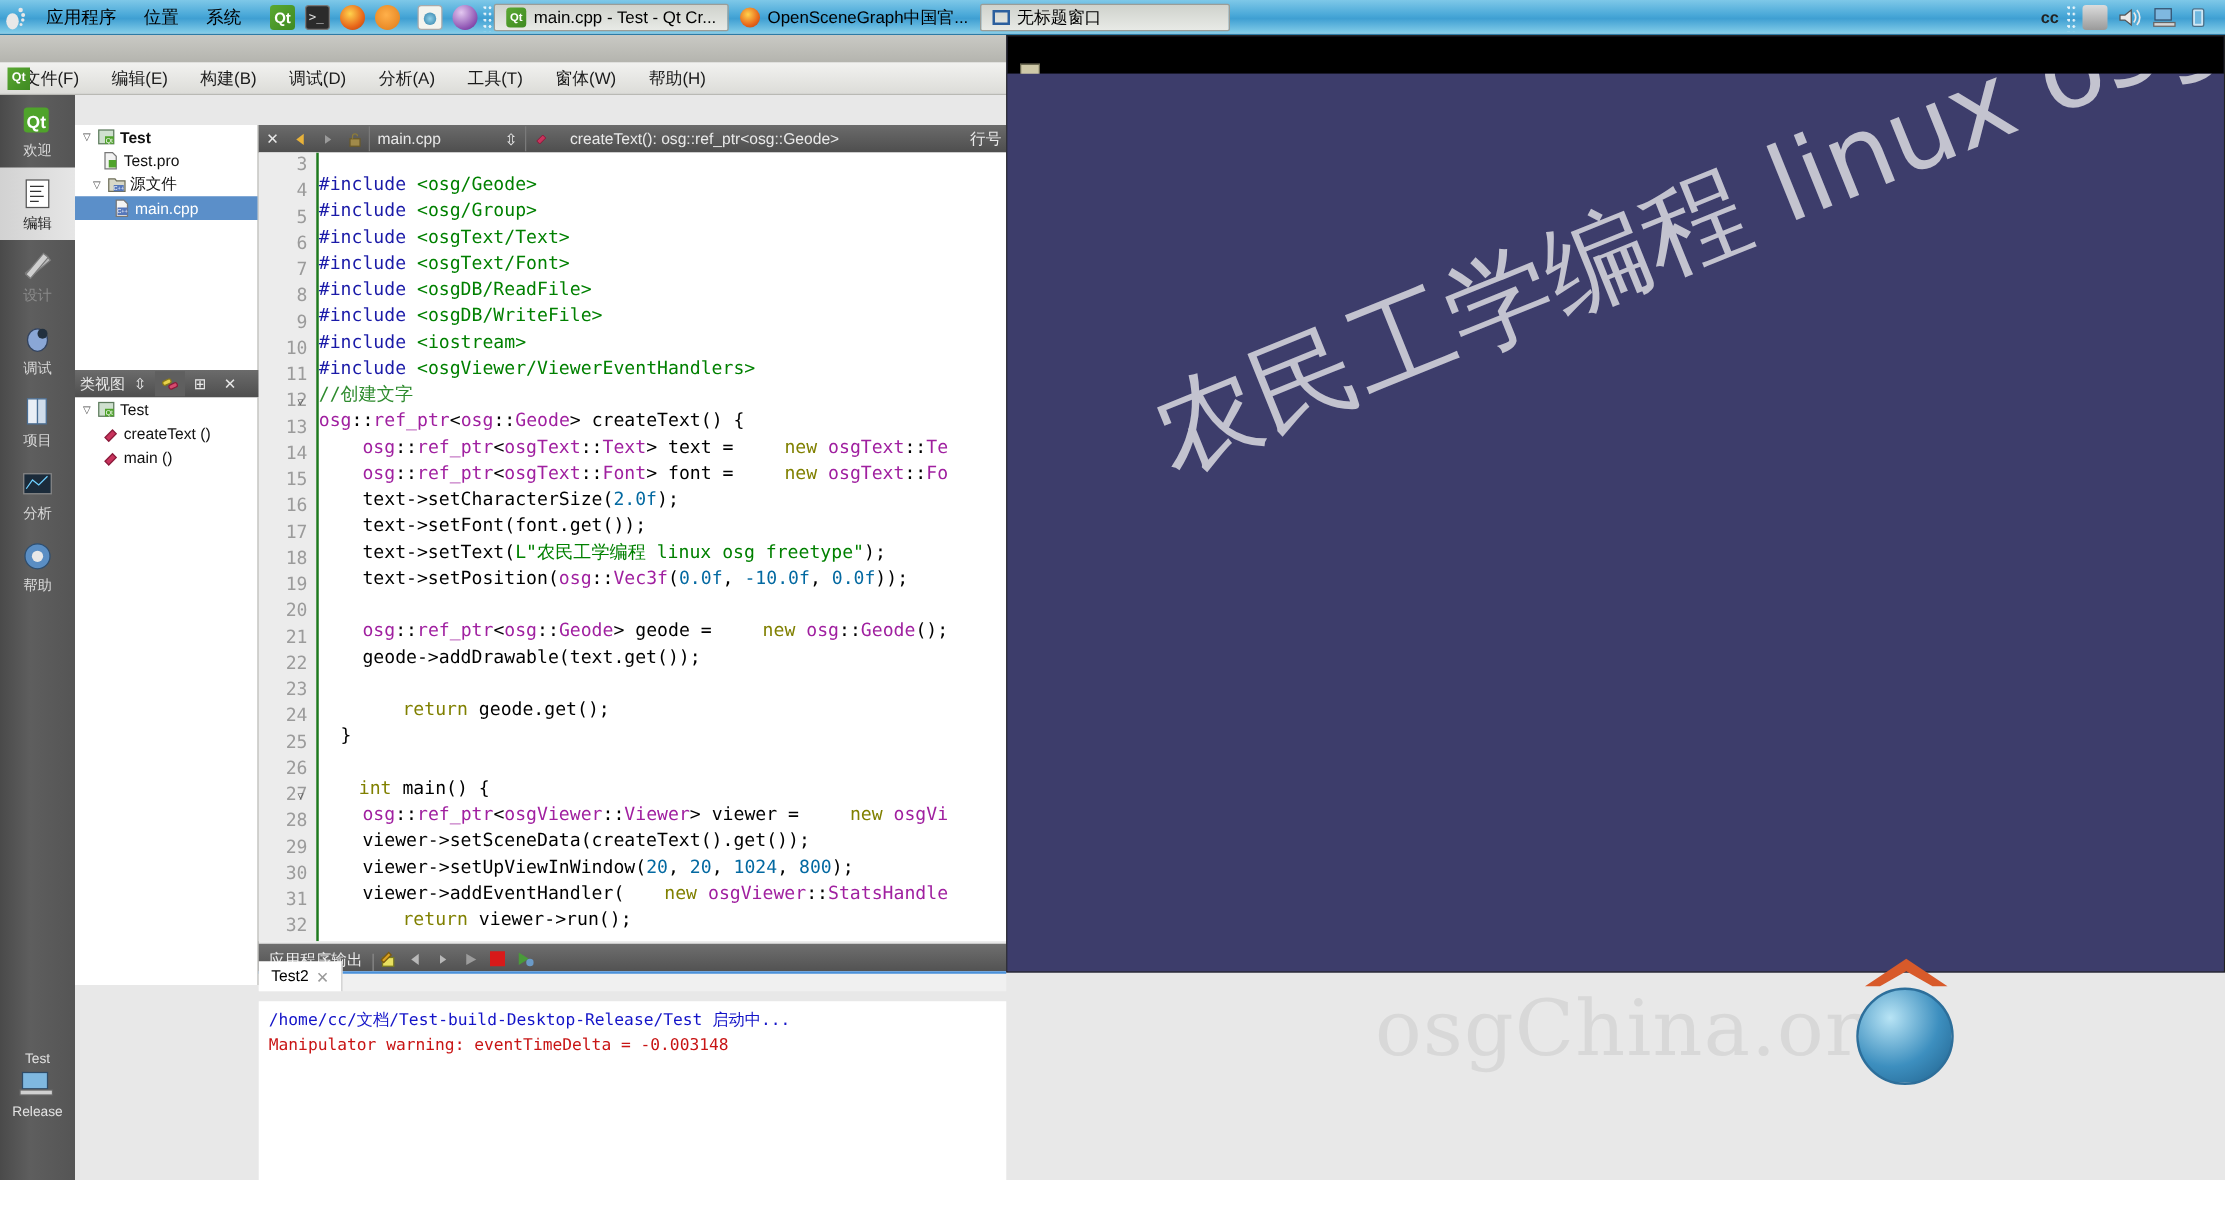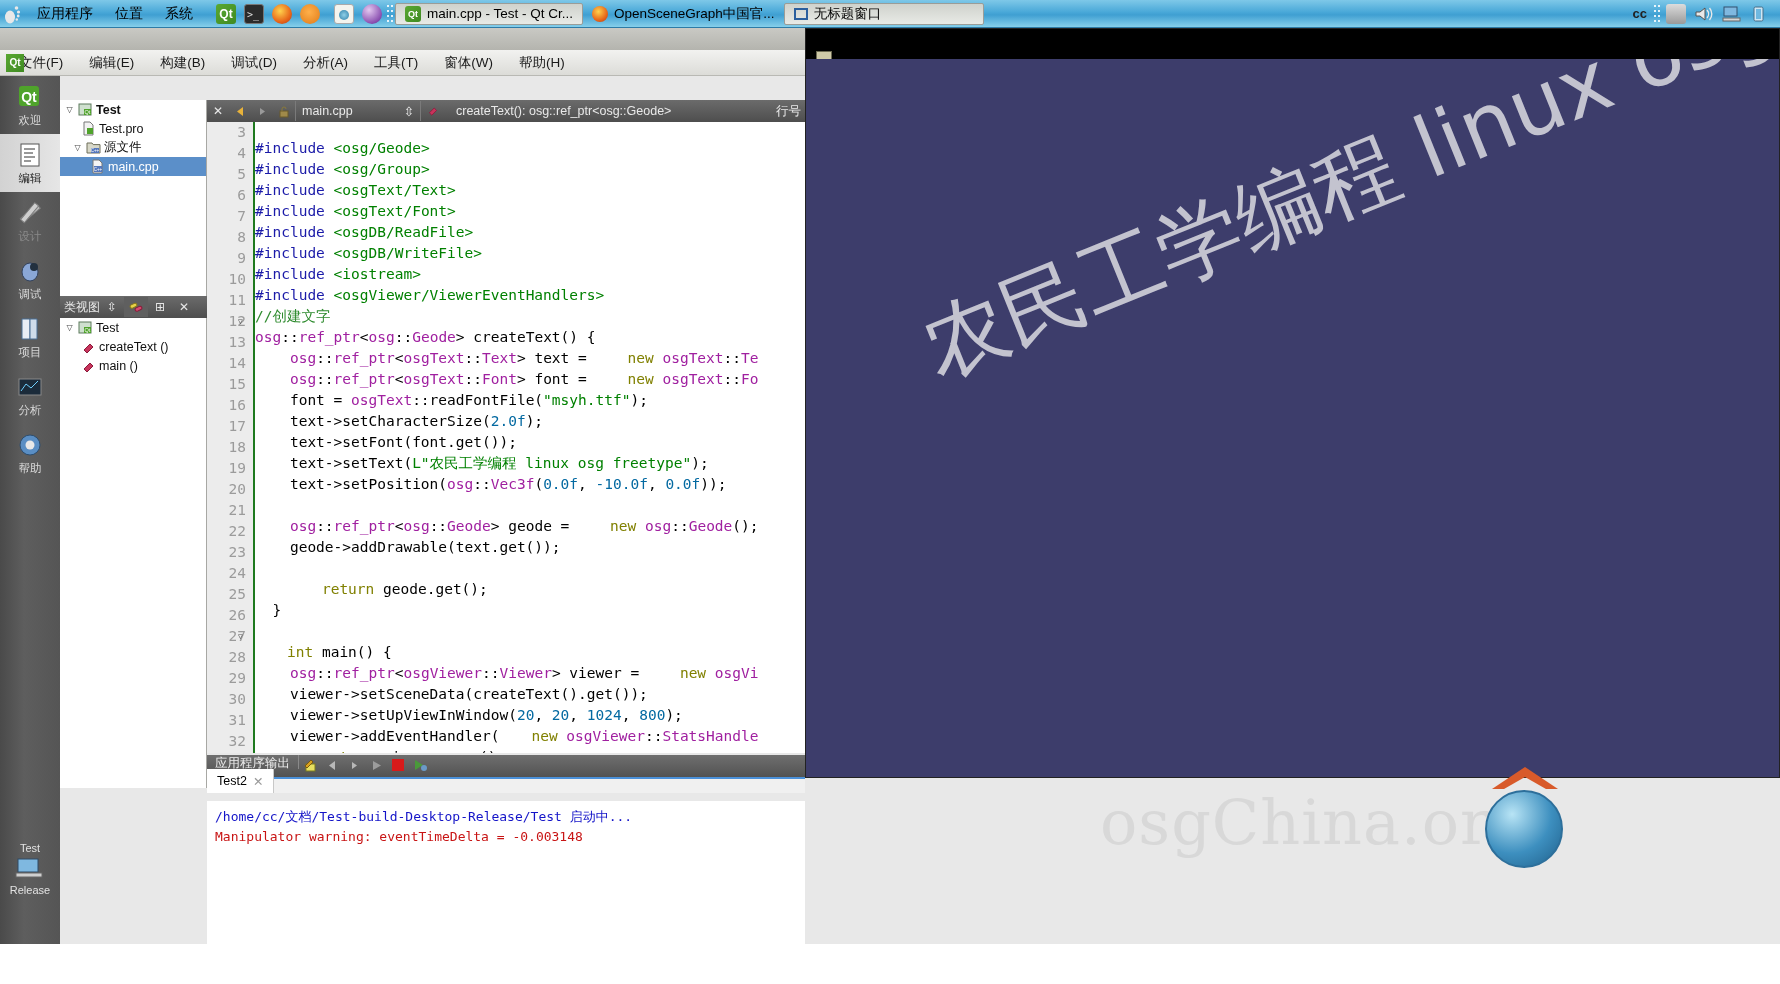--- a/index.html
+++ b/index.html
@@ -86,21 +86,21 @@
   .fold { position:absolute; left:31px; font-size:8px; color:#555; }
   .kw  { color:#808000;margin-left:32px; }
   .inc { color:#1a1aa8; }
   .str { color:#008000; }
   .typ { color:#a020a0; }
   .cmt { color:#2e8b2e; }
   .num { color:#0369a1; }
 
   
   #out-head { position:absolute; left:207px; top:727px; width:598px; height:22px;
-     background:linear-gradient(to bottom,#6f6f6f,#525252); display:flex; align-items:flex-start; color:#ececec; }
+     background:linear-gradient(to bottom,#6f6f6f,#525252); display:flex; align-items:flex-end; color:#ececec; }
   #out-head .ttl { font-size:12.5px; padding:0 8px; }
   #out-tabs { position:absolute; left:207px; top:749px; width:598px; height:16px;
               background:#f0f0f0; border-top:2px solid #4a90d9; display:flex; align-items:flex-end; }
   .otab { height:24px; display:flex; align-items:center; gap:6px; padding:0 10px; font-size:12.5px;
           background:#fff; border-right:1px solid #c8c8c8; }
   #out-body { position:absolute; left:207px; top:773px; width:598px; height:183px; background:#fff;
               padding:6px 8px; font-family:"DejaVu Sans Mono",monospace; font-size:13px; }
   .oline { height:20px; line-height:20px; white-space:pre; }
   .oblue { color:#1414c8; }
   .ored  { color:#c81414; }
@@ -490,21 +490,20 @@
           <div class="cline"><span class="inc">#include </span><span class="str">&lt;osgText/Text&gt;</span></div>
           <div class="cline"><span class="inc">#include </span><span class="str">&lt;osgText/Font&gt;</span></div>
           <div class="cline"><span class="inc">#include </span><span class="str">&lt;osgDB/ReadFile&gt;</span></div>
           <div class="cline"><span class="inc">#include </span><span class="str">&lt;osgDB/WriteFile&gt;</span></div>
           <div class="cline"><span class="inc">#include </span><span class="str">&lt;iostream&gt;</span></div>
           <div class="cline"><span class="inc">#include </span><span class="str">&lt;osgViewer/ViewerEventHandlers&gt;</span></div>
           <div class="cline"><span class="cmt">//创建文字</span></div>
           <div class="cline"><span class="typ">osg</span><span>::</span><span class="typ">ref_ptr</span><span>&lt;</span><span class="typ">osg</span><span>::</span><span class="typ">Geode</span><span>&gt; createText() {</span></div>
           <div class="cline"><span>    </span><span class="typ">osg</span><span>::</span><span class="typ">ref_ptr</span><span>&lt;</span><span class="typ">osgText</span><span>::</span><span class="typ">Text</span><span>&gt; text = </span><span class="kw">new</span><span class="typ"> osgText</span><span>::</span><span class="typ">Te</span></div>
           <div class="cline"><span>    </span><span class="typ">osg</span><span>::</span><span class="typ">ref_ptr</span><span>&lt;</span><span class="typ">osgText</span><span>::</span><span class="typ">Font</span><span>&gt; font = </span><span class="kw">new</span><span class="typ"> osgText</span><span>::</span><span class="typ">Fo</span></div>
-          <div class="cline"><span>    font = </span><span class="typ">osgText</span><span>::</span><span>readFontFile(</span><span class="str">"msyh.ttf"</span><span>);</span></div>
           <div class="cline"><span>    text-&gt;setCharacterSize(</span><span class="num">2.0f</span><span>);</span></div>
           <div class="cline"><span>    text-&gt;setFont(font.get());</span></div>
           <div class="cline"><span>    text-&gt;setText(</span><span class="str">L"农民工学编程 linux osg freetype"</span><span>);</span></div>
           <div class="cline"><span>    text-&gt;setPosition(</span><span class="typ">osg</span><span>::</span><span class="typ">Vec3f</span><span>(</span><span class="num">0.0f</span><span>, </span><span class="num">-10.0f</span><span>, </span><span class="num">0.0f</span><span>));</span></div>
           <div class="cline"><span></span></div>
           <div class="cline"><span>    </span><span class="typ">osg</span><span>::</span><span class="typ">ref_ptr</span><span>&lt;</span><span class="typ">osg</span><span>::</span><span class="typ">Geode</span><span>&gt; geode = </span><span class="kw">new</span><span class="typ"> osg</span><span>::</span><span class="typ">Geode</span><span>();</span></div>
           <div class="cline"><span>    geode-&gt;addDrawable(text.get());</span></div>
           <div class="cline"><span></span></div>
           <div class="cline"><span>    </span><span class="kw">return</span><span> geode.get();</span></div>
           <div class="cline"><span>  }</span></div>

